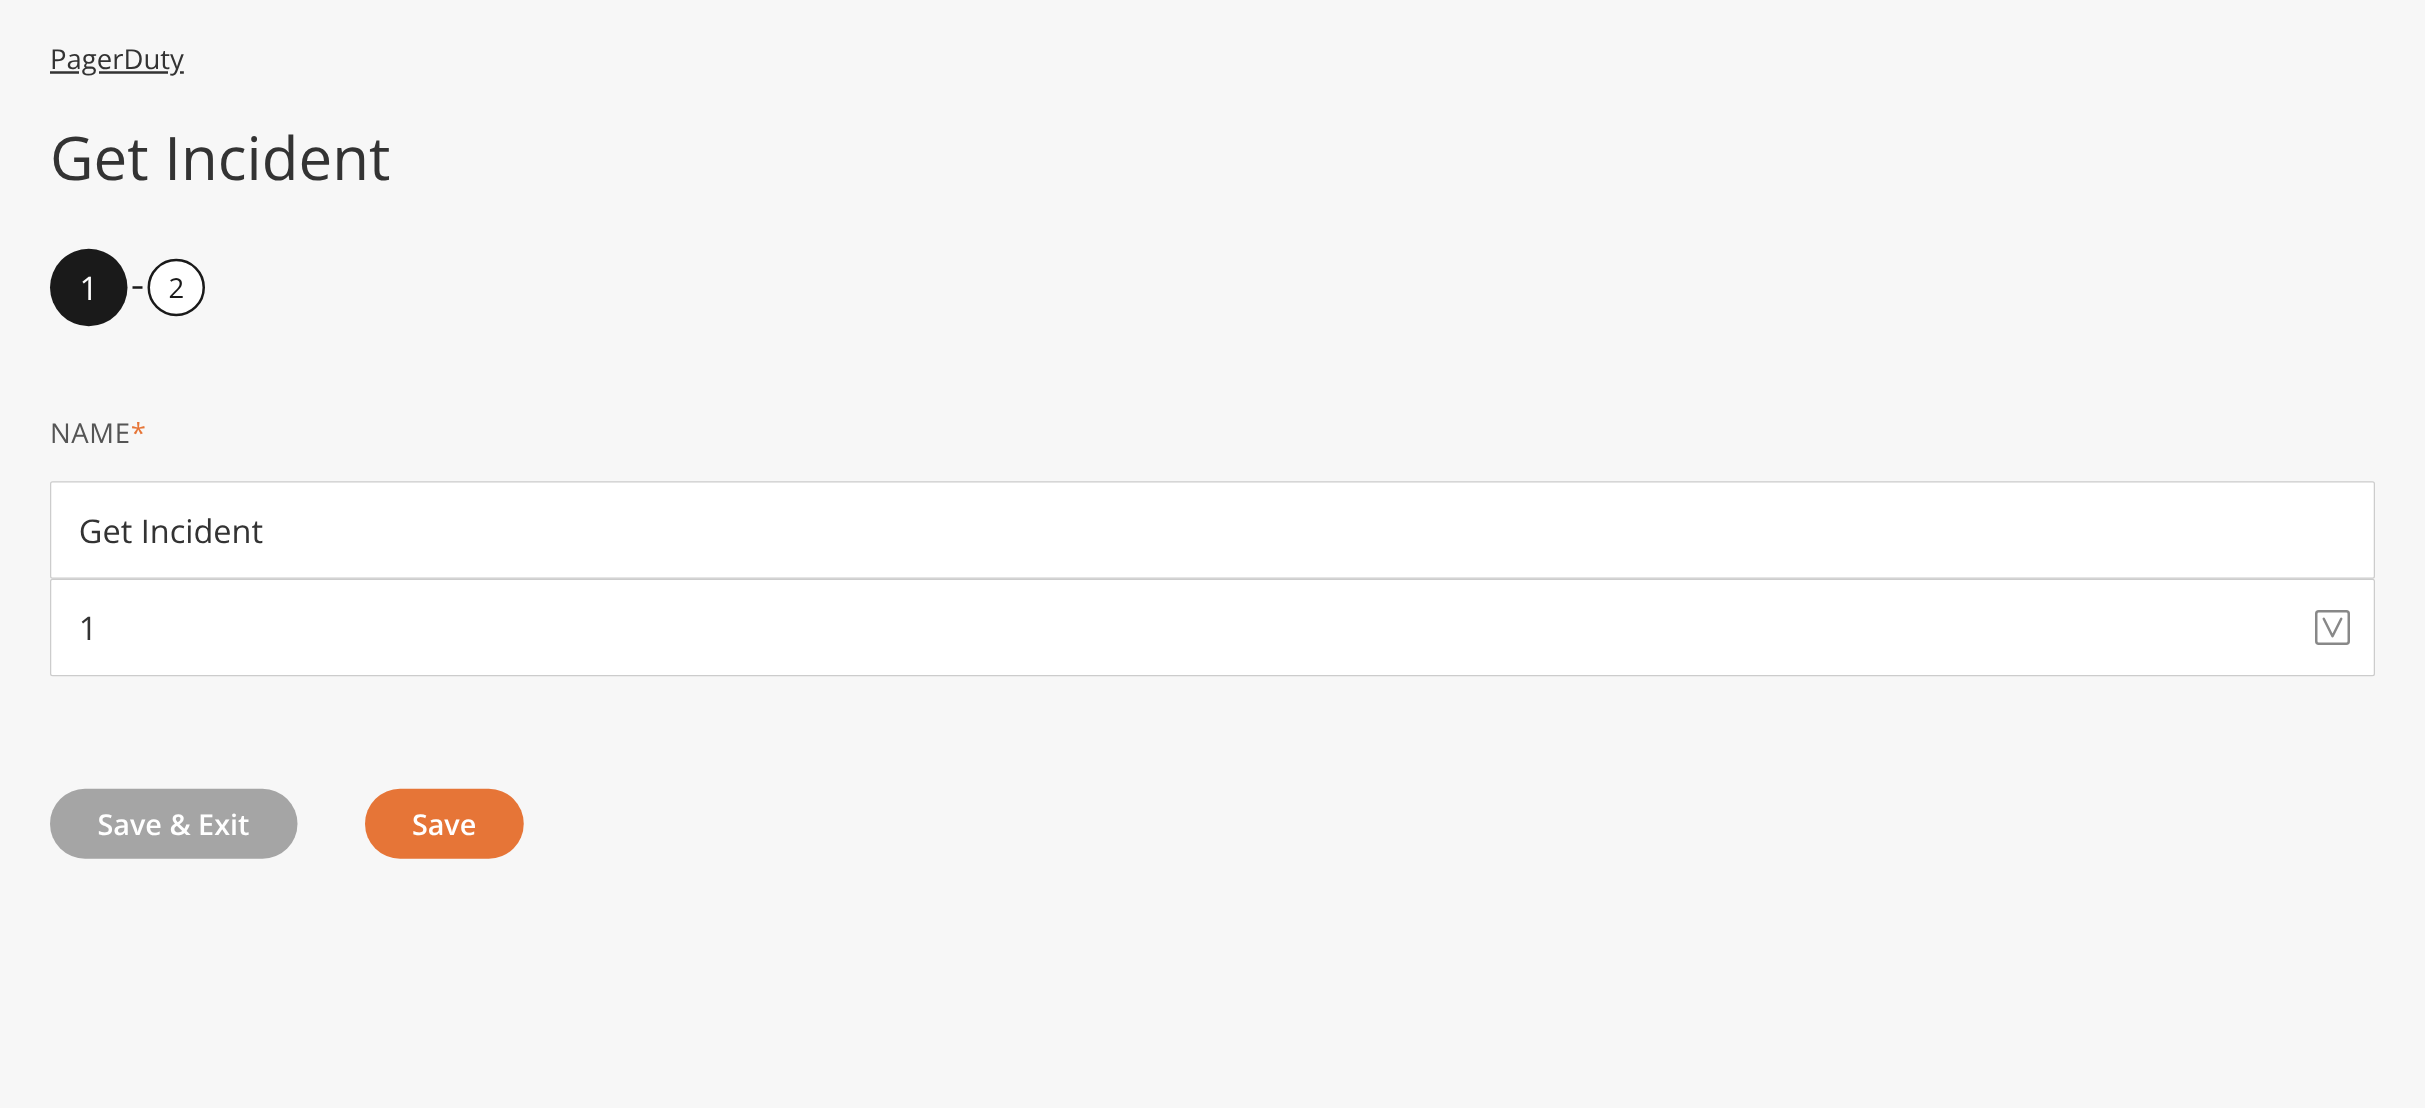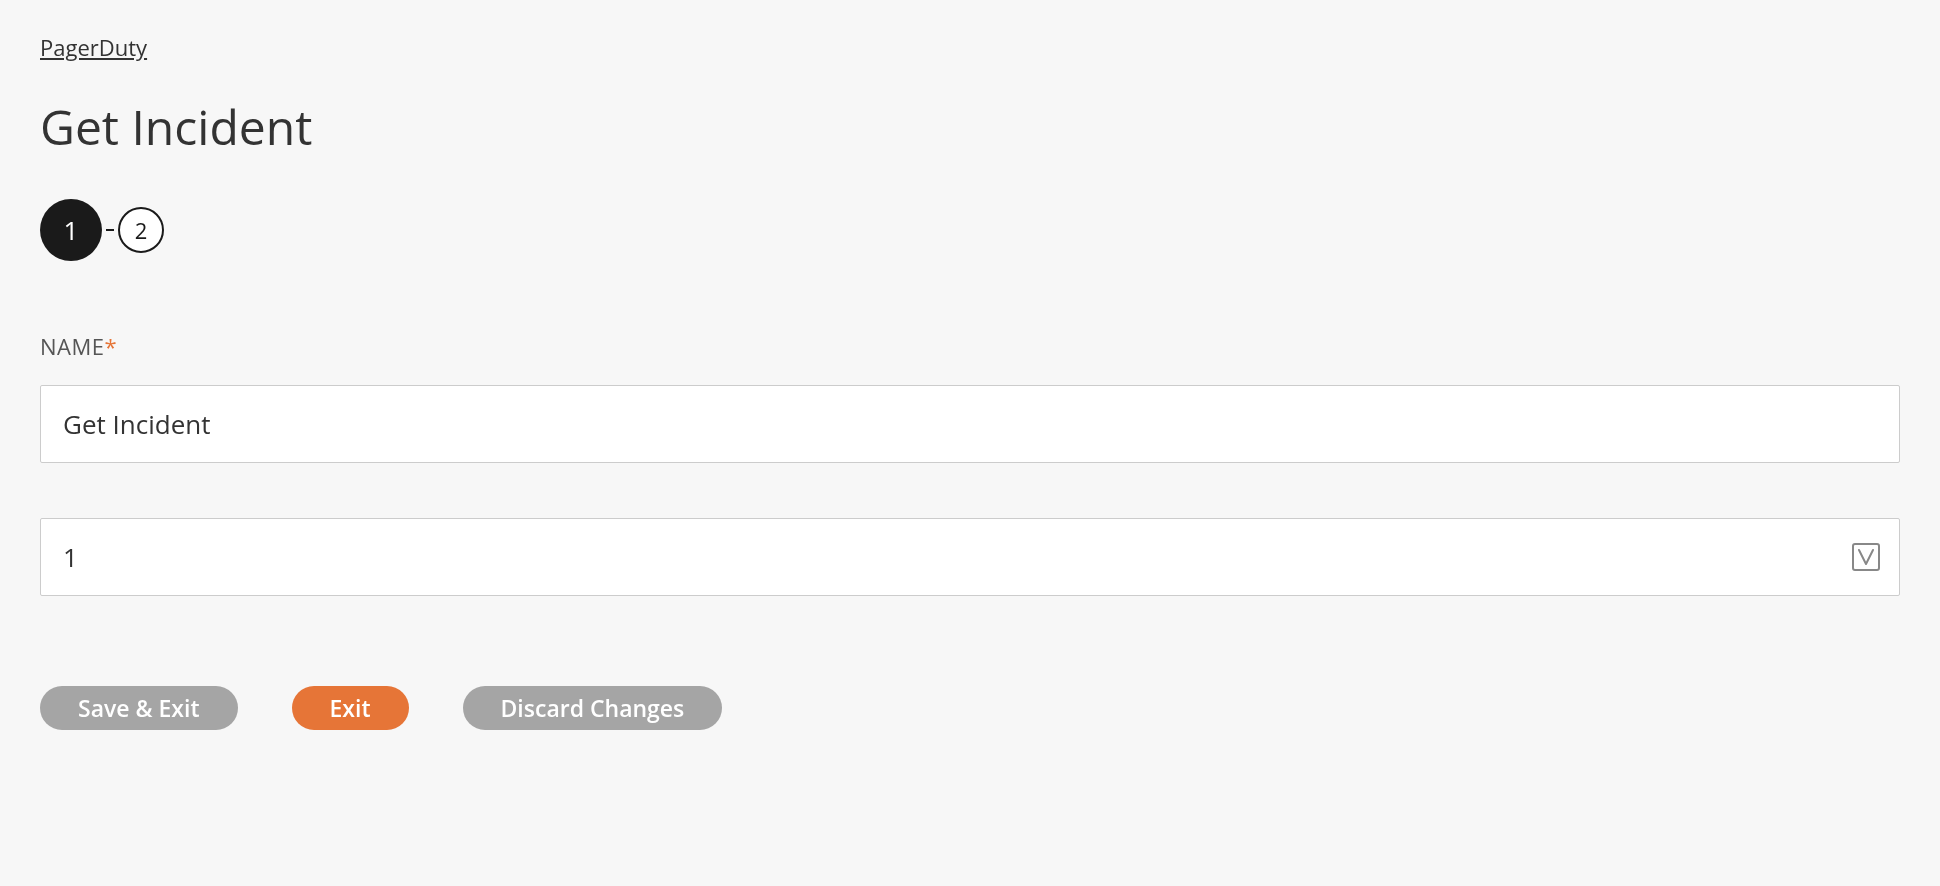--- a/index.html
+++ b/index.html
@@ -57,21 +57,20 @@
     height: 46px;
     font-size: 22px;
   }
   .step-connector {
     width: 8px;
     height: 2px;
     background: #1a1a1a;
     margin: 0 -4px;
   }
   .form-group {
-    margin-bottom: 55px;
   }
   .form-label {
     font-size: 22px;
     color: #555;
     letter-spacing: 0.5px;
     display: block;
     margin-bottom: 24px;
   }
   .required-mark {
     color: #e67537;
@@ -110,21 +109,21 @@
     height: 32px;
   }
   .button-row {
     display: flex;
     gap: 54px;
     margin-top: 90px;
   }
   .btn {
     border: none;
     border-radius: 34px;
-    height: 44px;
+    height: 56px;
     padding: 0 38px;
     font-size: 23px;
     font-weight: 600;
     cursor: pointer;
     color: #fff;
     font-family: inherit;
   }
   .btn-grey {
     background: #a5a5a5;
   }
@@ -161,18 +160,17 @@
       <svg viewBox="0 0 32 32" fill="none" stroke="#888" stroke-width="2">
         <rect x="3" y="3" width="26" height="26" rx="2" fill="none"></rect>
         <path d="M9 9 L16 23 L23 9" stroke-linejoin="round" stroke-linecap="round"></path>
       </svg>
     </span>
   </div>
 </div>
 
 <div class="button-row">
   <button class="btn btn-grey">Save &amp; Exit</button>
-  <button class="btn btn-primary">Exit</button>
-  <button class="btn btn-grey">Discard Changes</button>
+  <button class="btn btn-primary">Save</button>
 </div>
 
 
 
 
 </body></html>

